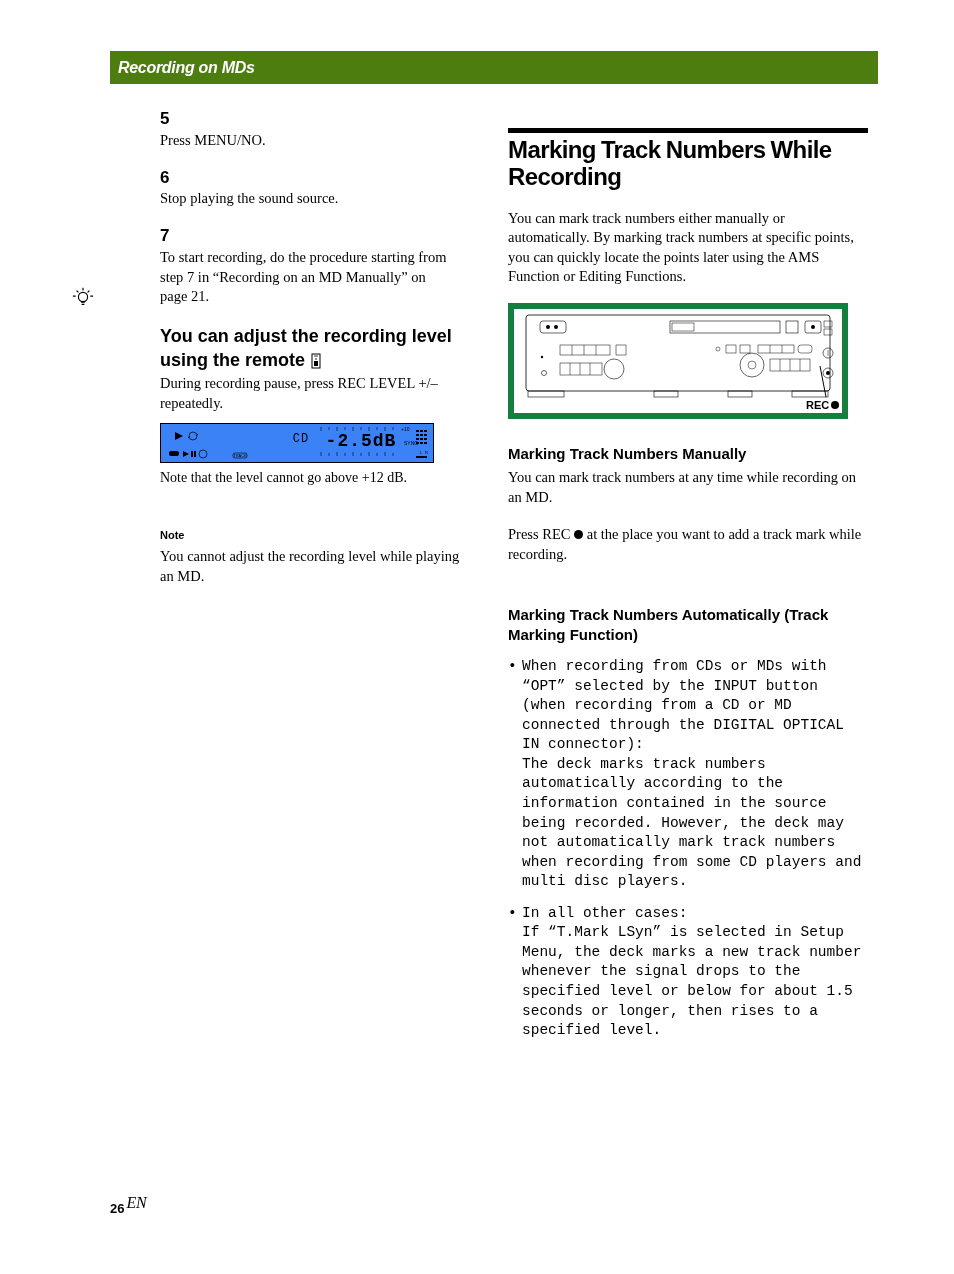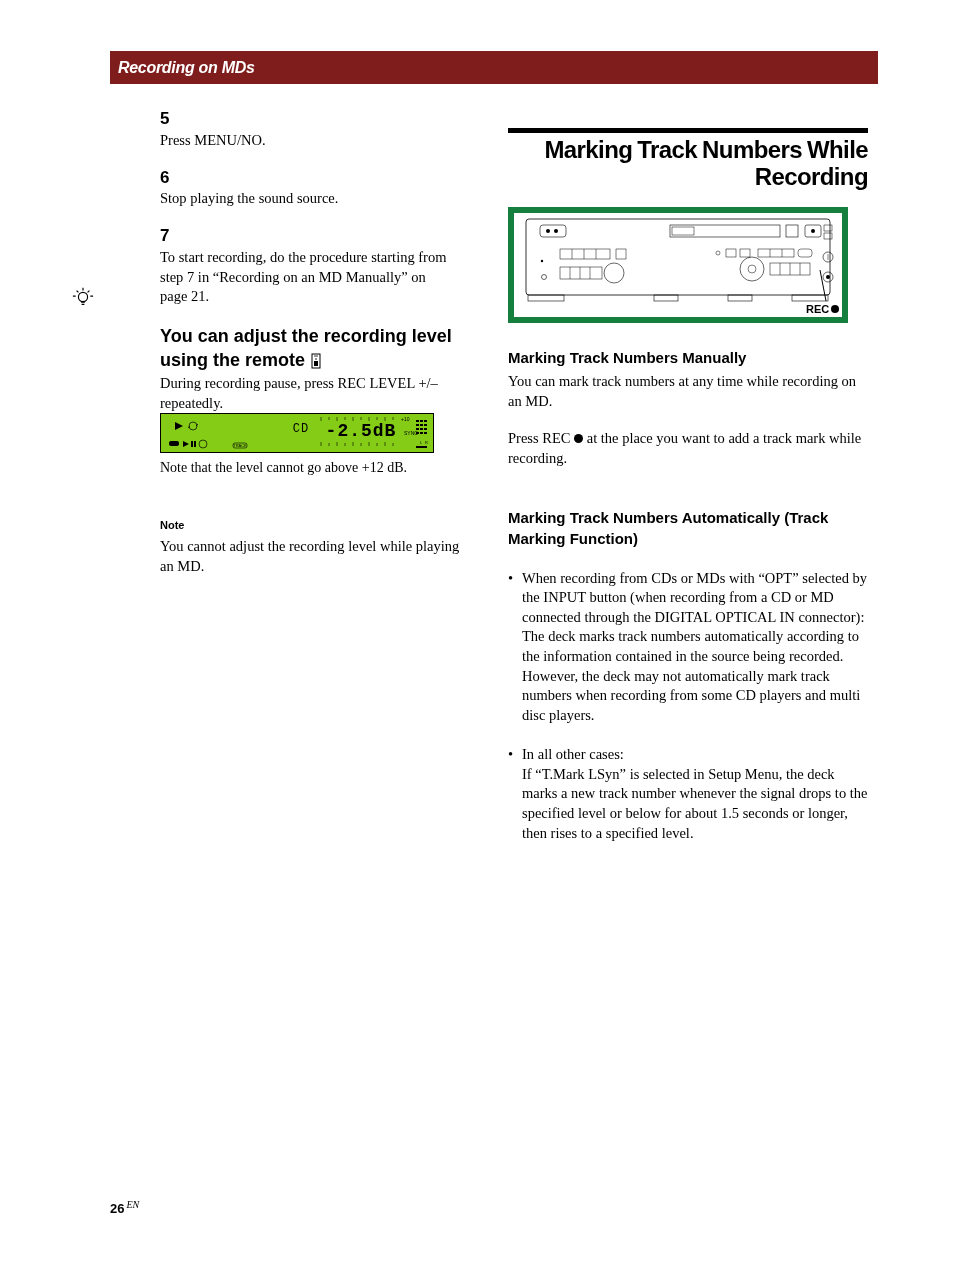--- a/index.html
+++ b/index.html
@@ -13,21 +13,21 @@
     width: 954px;
     height: 1274px;
     position: relative;
   }
   .header-bar {
     position: absolute;
     top: 51px;
     left: 110px;
     width: 760px;
     height: 33px;
-    background: #7f1d1d;
+    background: #4d7c0f;
     display: flex;
     align-items: center;
     padding-left: 8px;
   }
   .header-bar span {
     color: #fff;
     font-family: Arial, Helvetica, sans-serif;
     font-style: italic;
     font-weight: bold;
     font-size: 16px;
@@ -69,25 +69,26 @@
   .body-text { margin-left: 50px; }
   .tip-head {
     font-family: Arial, Helvetica, sans-serif;
     font-weight: bold;
     font-size: 18px;
     margin-top: 17px;
   }
   .tip-head .remote-icon svg { vertical-align: -3px; }
   .tip-body { margin-top: 2px; }
   .display-panel {
+    margin-top: 10px;
     border: 1px solid #000;
     width: 272px;
     height: 38px;
     position: relative;
-    background: #84cc16;
+    background: #3b82f6;
   }
   .display-panel svg { width: 100%; height: 100%; display: block; }
   .note-small {
     font-size: 14px;
     margin-top: 6px;
   }
   .note-head {
     font-family: Liberation Sans, sans-serif;
     font-weight: bold;
     font-size: 11px;
@@ -99,21 +100,20 @@
     margin-top: 20px;
     margin-bottom: 4px;
   }
   .section-title {
     font-family: Arial, Helvetica, sans-serif;
     font-weight: 800;
     font-size: 24px;
     letter-spacing: -0.6px;
     line-height: 1.12;
     word-spacing: -1px;
-    text-align: right;
   }
   .sec-intro { margin-top: 18px; }
   .deck-diagram {
     margin-top: 16px;
     border: 6px solid #15803d;
     width: 328px;
     height: 104px;
   }
   .deck-diagram svg { width: 100%; height: 100%; display: block; }
   .sub-head {
@@ -133,41 +133,42 @@
     vertical-align: 0px;
   }
   ul.cases {
     list-style: none;
     padding: 0;
     margin: 2px 0 0 0;
   }
   ul.cases > li {
     position: relative;
     padding-left: 14px;
-    margin-top: 20px;
+    margin-top: 12px;
+    font-family: Liberation Mono, monospace;
   }
   ul.cases > li:before {
     content: "•";
     position: absolute;
     left: 0;
     top: 0;
   }
   .page-num {
     position: absolute;
     left: 110px;
     bottom: 56px;
     font-family: Arial, Helvetica, sans-serif;
     font-weight: bold;
     font-size: 13px;
   }
   .page-num .sup {
     font-family: "Times New Roman", serif;
     font-weight: normal;
     font-style: italic;
-    font-size: 10px;
+    font-size: 16px;
     vertical-align: super;
     margin-left: 2px;
     letter-spacing: -0.2px;
   }
 </style>
 </head>
 <body>
 
 <div class="header-bar">
   <span>Recording on MDs</span>
@@ -288,20 +289,21 @@
 
       <div class="note-head">Note</div>
       <div class="para">You cannot adjust the recording level while playing an MD.</div>
     </div>
   </div>
 
   <div class="col col-right">
     <div class="section-rule"></div>
     <div class="section-title">Marking Track Numbers While Recording</div>
 
+    <div class="sec-intro">You can mark track numbers either manually or automatically.  By marking track numbers at specific points, you can quickly locate the points later using the AMS Function or Editing Functions.</div>
 
     <div class="deck-diagram">
       <svg viewBox="0 0 328 104">
 
         <rect x="12" y="6" width="304" height="76" rx="3" fill="none" stroke="#000" stroke-width="0.8"></rect>
 
         <rect x="26" y="12" width="26" height="12" rx="3" fill="none" stroke="#000" stroke-width="0.6"></rect>
         <circle cx="34" cy="18" r="2" fill="#000"></circle>
         <circle cx="42" cy="18" r="2" fill="#000"></circle>
         <rect x="156" y="12" width="110" height="12" fill="none" stroke="#000" stroke-width="0.6"></rect>

